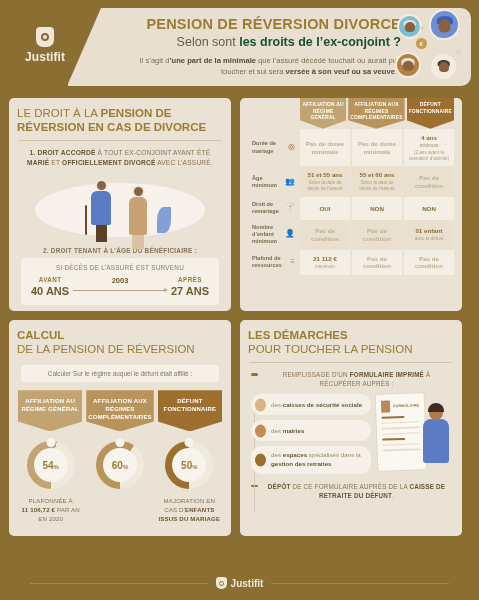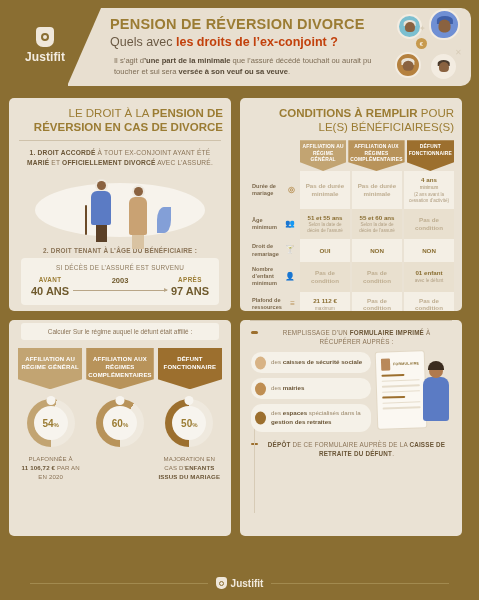--- a/index.html
+++ b/index.html
@@ -73,36 +73,36 @@
     content: "";
     position: absolute;
     left: -1px; top: 0;
     width: 34px; height: 100%;
     background: #8a6e32;
     clip-path: polygon(0 0, 100% 0, 0 100%);
   }
   .header-inner {
     position: relative;
     padding: 9px 70px 0 42px;
-    text-align: left;
+    text-align: right;
   }
   .h-title {
     color: #9b7c33;
     font-size: 14.5px;
     font-weight: bold;
     letter-spacing: .2px;
     line-height: 1.1;
   }
   .h-sub {
     color: #6b5a44;
     font-size: 12.5px;
     margin-top: 2px;
     line-height: 1.15;
   }
-  .h-sub b { color: #c2410c; }
+  .h-sub b { color: #14532d; }
   .h-desc {
     color: #7d6c55;
     font-size: 7.6px;
     line-height: 1.45;
     margin-top: 6px;
     padding: 0 4px;
   }
   .h-desc b { color: #574a38; }
   .avatars {
     position: absolute;
@@ -161,21 +161,21 @@
   }
   .panel {
     background: #eae2d4;
     border-radius: 5px;
     box-sizing: border-box;
     width: 222px;
     position: relative;
     overflow: hidden;
   }
   .p-title {
-    text-align: right;
+    text-align: left;
     color: #9b7c33;
     font-size: 11.5px;
     line-height: 1.18;
     padding: 9px 8px 6px 8px;
     font-weight: normal;
   }
   .p-title b { font-weight: bold; }
   .rule {
     height: 1px;
     background: #cfc2ab;
@@ -515,21 +515,21 @@
 
   <div class="header">
     <div class="header-logo">
       <div class="logo-mark"></div>
       <div class="logo-text">Justifit</div>
     </div>
 
     <div class="header-panel">
       <div class="header-inner">
         <div class="h-title">PENSION DE RÉVERSION DIVORCE</div>
-        <div class="h-sub"><span>Quels avec </span><b>les droits de l’ex-conjoint ?</b></div>
+        <div class="h-sub"><span>Selon sont </span><b>les droits de l’ex-conjoint ?</b></div>
         <div class="h-desc"><span>Il s’agit d</span><b>’une part de la minimale</b><span> que l’assuré décédé touchait ou aurait pu toucher et sui sera </span><b>versée à son veuf ou sa veuve</b><span>.</span></div>
       </div>
 
       <div class="avatars">
         <div class="av av1">
             <div class="av-hair"></div>
             <div class="av-face"></div>
           </div>
         <div class="av av2">
             <div class="av-hair"></div>
@@ -583,28 +583,27 @@
           <div class="age-col">
             <div class="age-lbl">AVANT</div>
             <div class="age-val">40 ANS</div>
           </div>
           <div class="age-mid">
             <div class="age-year">2003</div>
             <div class="age-arrow"></div>
           </div>
           <div class="age-col">
             <div class="age-lbl">APRÈS</div>
-            <div class="age-val">97 ANS</div>
+            <div class="age-val">27 ANS</div>
           </div>
         </div>
       </div>
     </div>
 
     <div class="panel panel-2">
-      <div class="p-title"><b>CONDITIONS À REMPLIR</b><span> POUR LE(S) BÉNÉFICIAIRES(S)</span></div>
       <div class="tbl">
         <div class="tbl-head">
           <div class="th-spacer"></div>
           <div class="th th-1">AFFILIATION AU RÉGIME GÉNÉRAL</div>
           <div class="th th-2">AFFILIATION AUX RÉGIMES COMPLÉMENTAIRES</div>
           <div class="th th-3">DÉFUNT FONCTIONNAIRE</div>
         </div>
         <div id="table-body">
             <div class="tr">
               <div class="td-label">
@@ -685,20 +684,21 @@
               </div>
               <div class="td">
                 <div class="td-main muted">Pas de condition</div>
               </div>
             </div>
           </div>
       </div>
     </div>
 
     <div class="panel panel-3">
+      <div class="p-title"><b>CALCUL</b><br><span>DE LA PENSION DE RÉVERSION</span></div>
       <div class="calc-note">Calculer Sur le régime auquel le défunt était affilié :</div>
       <div class="calc-tabs">
         <div class="ctab ct-1">AFFILIATION AU RÉGIME GÉNÉRAL</div>
         <div class="ctab ct-2">AFFILIATION AUX RÉGIMES COMPLÉMENTAIRES</div>
         <div class="ctab ct-3">DÉFUNT FONCTIONNAIRE</div>
       </div>
       <div class="donuts" id="donuts">
           <div class="donut-wrap">
             <div class="donut" style="background: conic-gradient(from 180deg, rgb(194, 164, 114) 0deg, rgb(194, 164, 114) 194deg, rgb(239, 233, 222) 194deg, rgb(239, 233, 222) 360deg);">
               <div class="donut-cap"></div>
@@ -717,20 +717,21 @@
             <div class="donut" style="background: conic-gradient(from 180deg, rgb(156, 111, 46) 0deg, rgb(156, 111, 46) 180deg, rgb(239, 233, 222) 180deg, rgb(239, 233, 222) 360deg);">
               <div class="donut-cap"></div>
               <div class="donut-val">50<small>%</small></div>
             </div>
             <div class="donut-note"><span>MAJORATION EN CAS D’</span><b>ENFANTS ISSUS DU MARIAGE</b></div>
           </div>
         </div>
     </div>
 
     <div class="panel panel-4">
+      <div class="p-title"><b>LES DÉMARCHES</b><br><span>POUR TOUCHER LA PENSION</span></div>
       <div class="rule"></div>
       <div class="dm-vline"></div>
 
       <div class="dm-step">
         <div class="dm-dash"></div>
         <span><span>REMPLISSAGE D’UN </span><b>FORMULAIRE IMPRIMÉ</b><span> À RÉCUPÉRER AUPRÈS :</span></span>
       </div>
 
       <div class="dm-body">
         <div class="dm-list">

